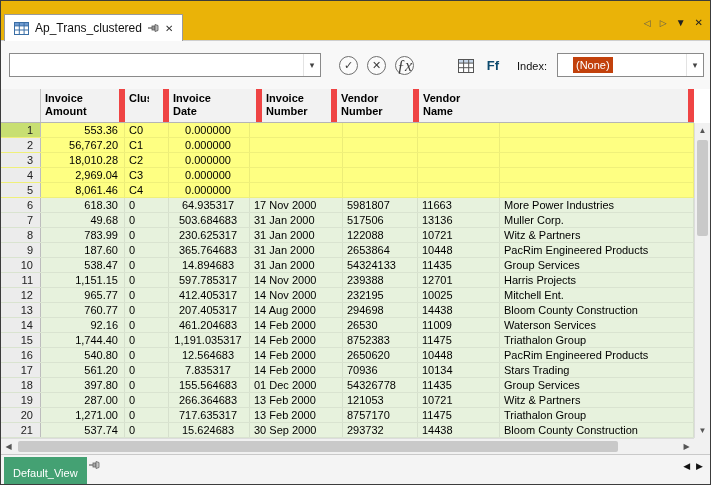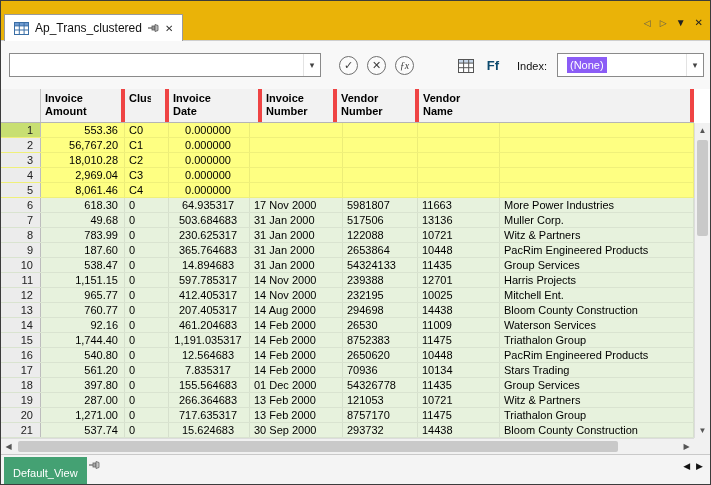--- a/index.html
+++ b/index.html
@@ -17,31 +17,31 @@
   .win-icons{position:absolute;right:7px;top:16px;display:flex;gap:9px;align-items:center;font-size:10px;color:#222;}
   .win-icons .dim{color:#555;font-size:9px;}
   
   .toolbar{position:absolute;left:0;top:40px;right:0;height:48px;background:#f8f8f8;}
   .combo{position:absolute;display:flex;height:24px;border:1px solid #8a8a8a;background:#fff;align-items:center;font-size:11px;}
   .combo .arrow{margin-left:auto;width:17px;text-align:center;color:#444;font-size:9px;border-left:1px solid #e3e3e3;align-self:stretch;line-height:22px;}
   .expr{left:8px;top:12px;width:312px;}
   .expr input{border:none;outline:none;flex:1;height:20px;font-size:11px;padding:0 5px;background:transparent;}
   .circle-btn{position:absolute;top:54px;width:19px;height:19px;border:1px solid #6f6f6f;border-radius:50%;
     display:flex;align-items:center;justify-content:center;font-size:11px;color:#3c3c3c;background:#fbfbfb;top:15px;}
-  .fx{font-family:"Liberation Serif",serif;font-style:italic;font-size:10px;}
+  .fx{font-family:"Liberation Serif",serif;font-style:italic;font-size:16px;}
   .tool-icon{position:absolute;top:15px;width:20px;height:19px;display:flex;align-items:center;justify-content:center;}
   .ff{font-weight:bold;font-size:13px;color:#0c4a6e;letter-spacing:0;}
   .index-label{position:absolute;left:516px;top:19px;font-size:11px;color:#111;}
   .index-combo{left:556px;top:12px;width:147px;}
-  .index-combo .sel{padding:2px 3px;margin-left:9px;background:#8b5cf6;color:#fff;font-size:11px;}
+  .index-combo .sel{padding:2px 3px;margin-left:15px;background:#c2410c;color:#fff;font-size:11px;}
   
   .grid-header{position:absolute;left:0;top:88px;right:16px;height:34px;display:flex;background:#f2f2f2;
     border-bottom:1px solid #b5b5b5;font-size:11px;font-weight:bold;color:#000;}
   .gutter-header{width:40px;border-right:1px solid #c2c2c2;}
-  .hcell{padding:3px 14px 0 4px;border-right:4px solid #ef4444;line-height:13px;}
+  .hcell{padding:3px 14px 0 4px;border-right:6px solid #ef4444;line-height:13px;}
   .hcell span{display:block;white-space:nowrap;overflow:hidden;}
   
   .grid-body{position:absolute;left:0;top:122px;right:16px;height:315px;overflow:hidden;background:#fff;}
   .row{display:flex;height:15px;line-height:14px;font-size:11px;border-bottom:1px solid rgba(0,0,0,0.06);}
   .hl-yellow{background:#feff82;}
   .hl-green{background:#e7f2dd;}
   .gutter{width:40px;background:#ececec;border-right:1px solid #bdbdbd;text-align:right;padding-right:7px;color:#222;flex:none;}
   .gutter.current{background:#c8df72;}
   .cell{padding:0 6px 0 4px;border-right:1px solid rgba(0,0,0,0.07);white-space:nowrap;overflow:hidden;flex:none;}
   .col-amount{width:84px;text-align:right;}

